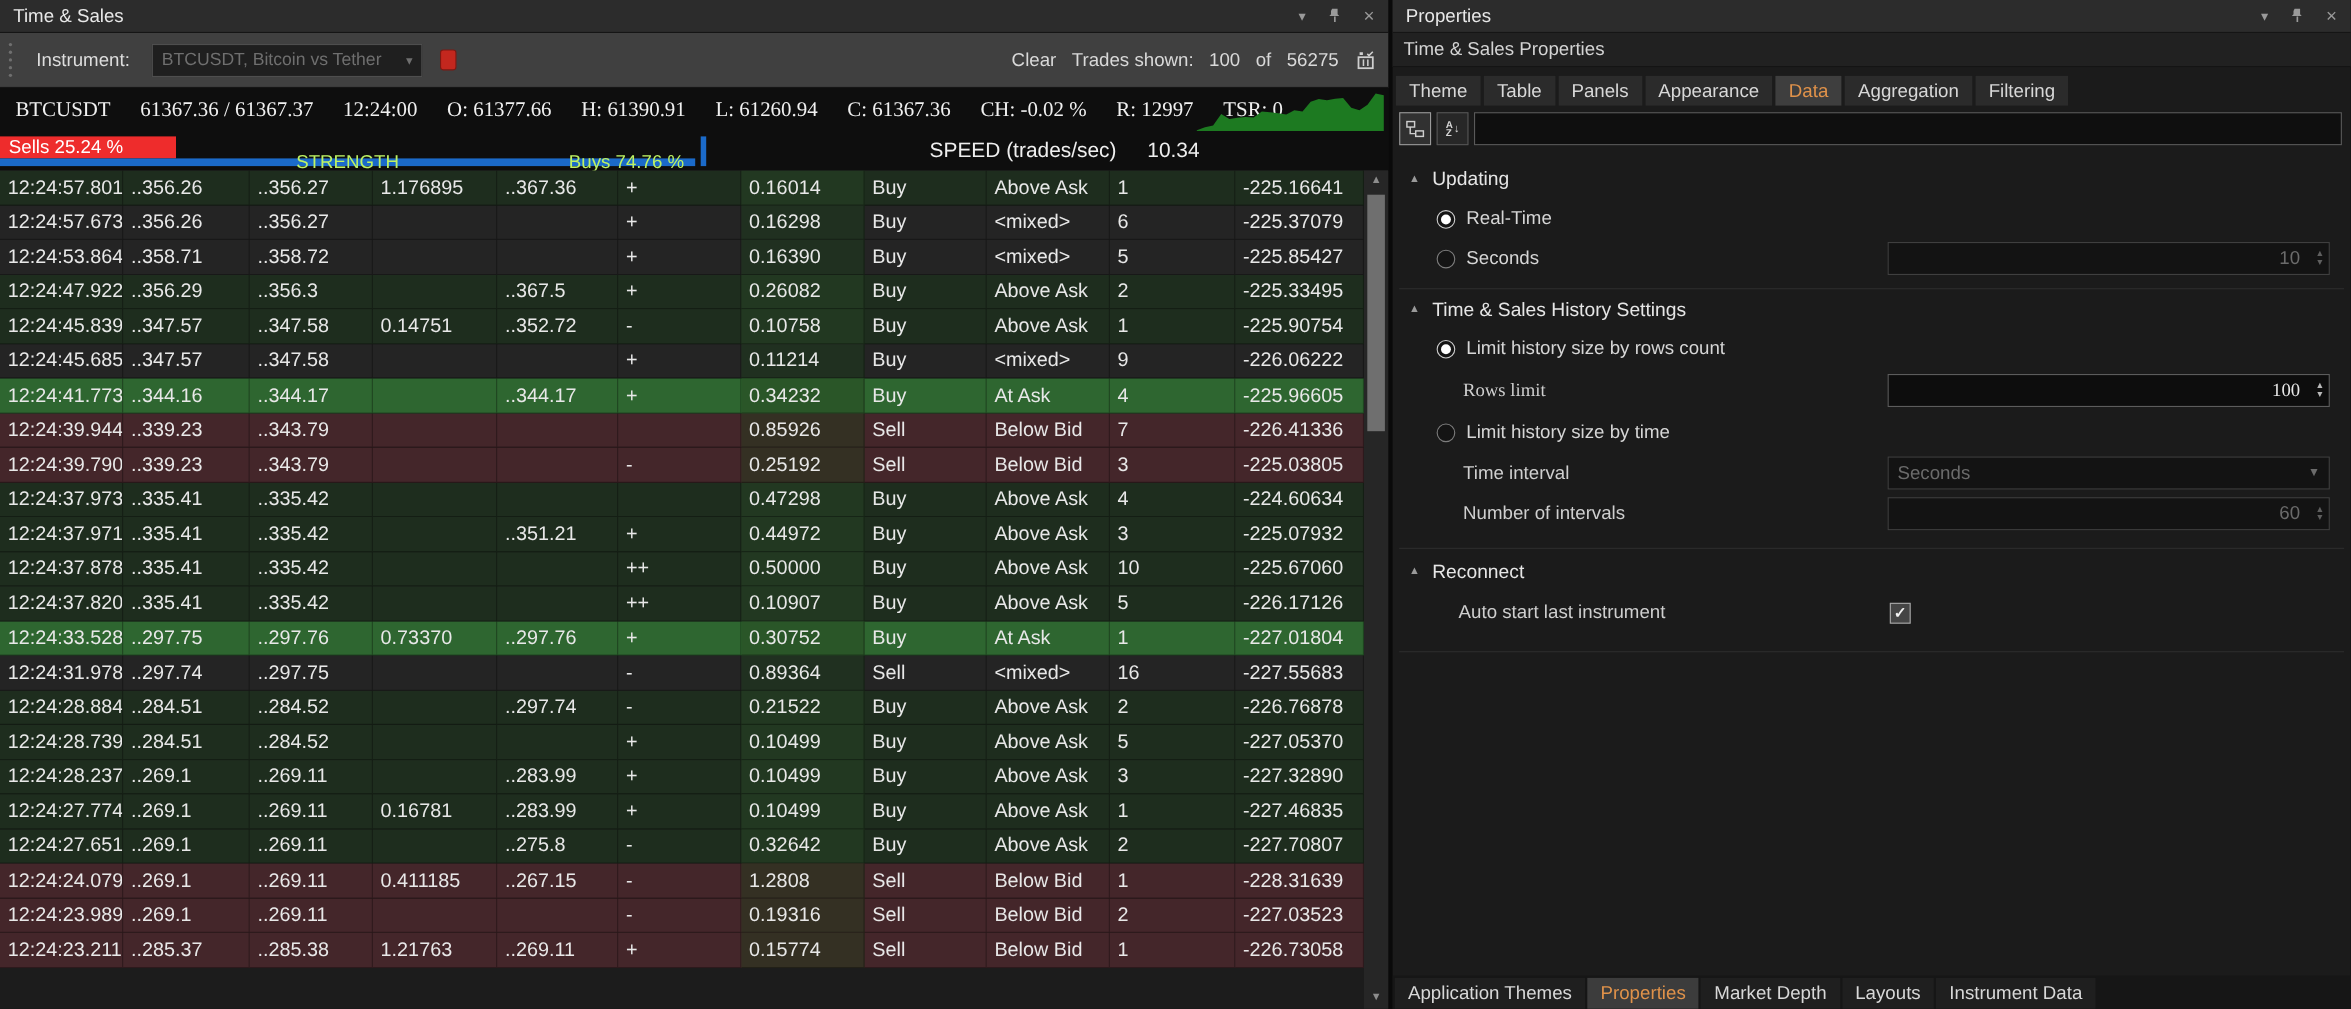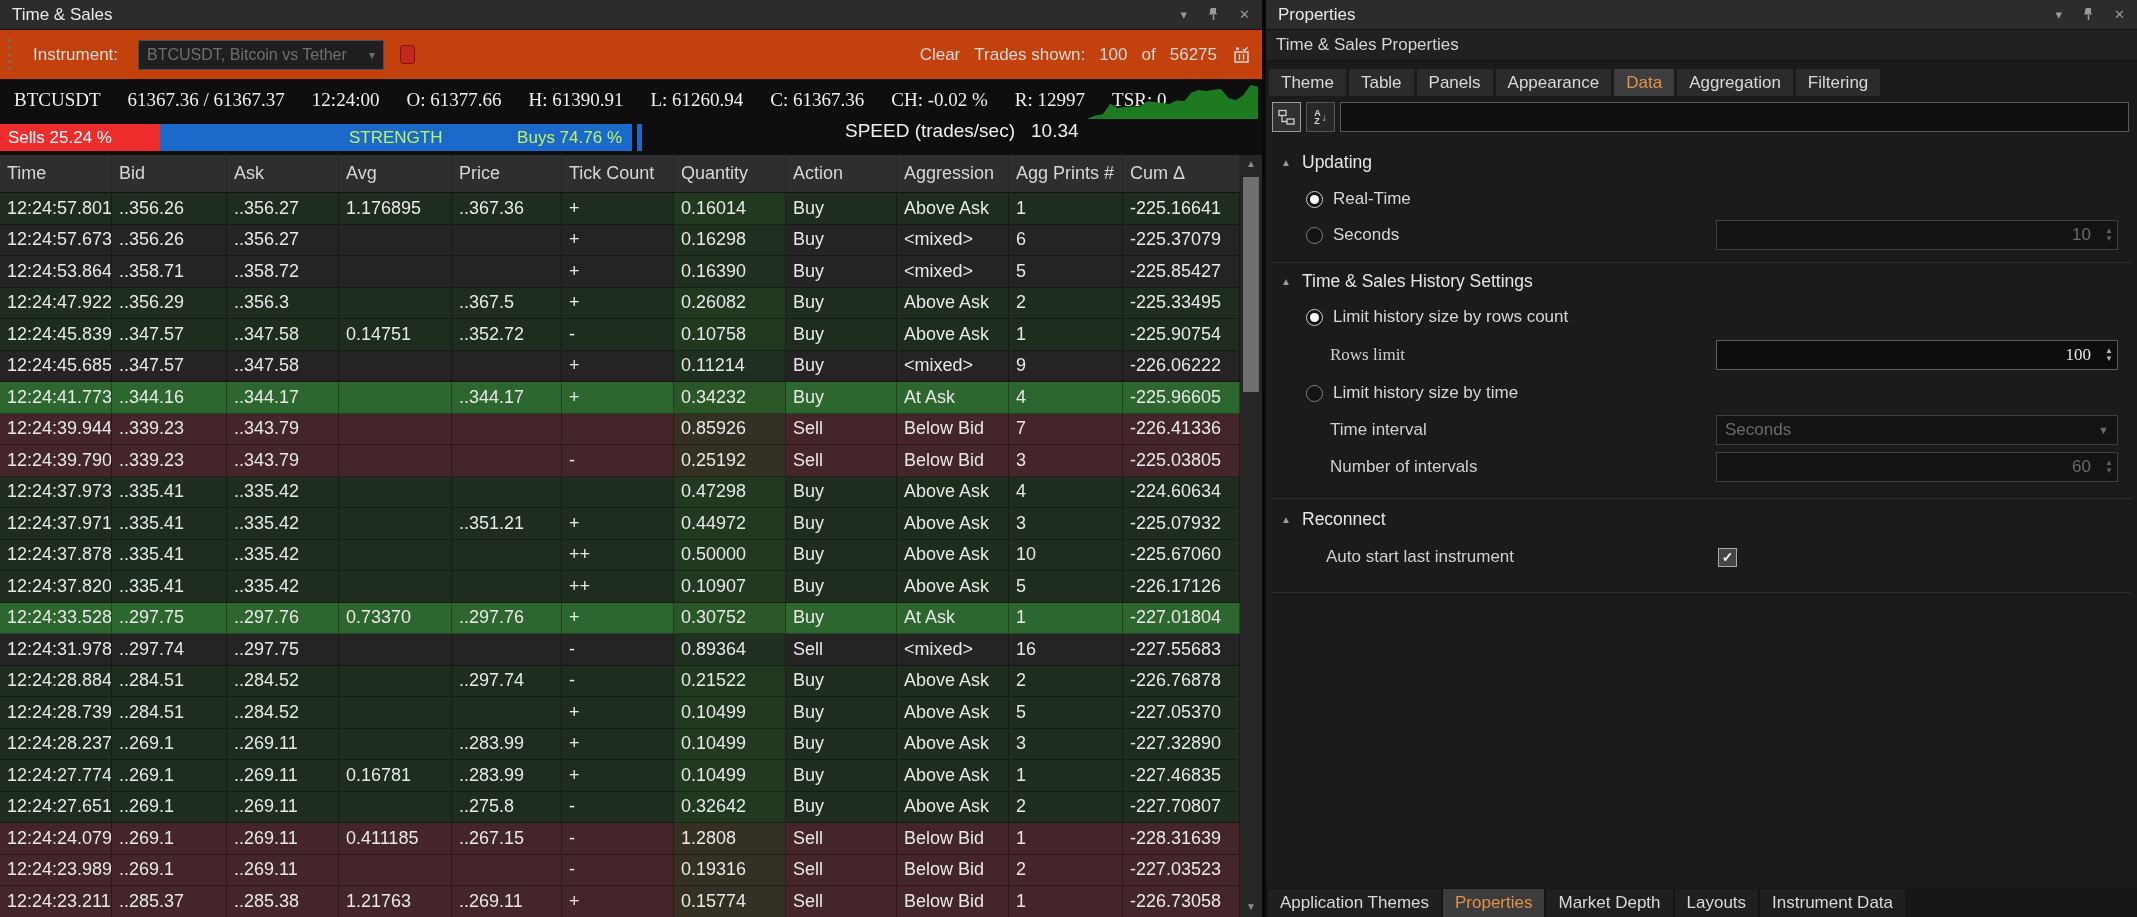--- a/index.html
+++ b/index.html
@@ -9,21 +9,21 @@
   .panel-left  { left:0; width:1262px; }
   .panel-right { left:1266px; width:871px; background:#1b1b1b; }
 
   
   .titlebar { height:30px; background:#2c2c2c; border-bottom:1px solid #151515;
     display:flex; align-items:center; padding:0 12px; color:#e8e8e8; font-size:17px; }
   .titlebar .win-icons { margin-left:auto; display:flex; gap:20px; align-items:center; color:#9a9a9a; }
   .wicon { font-size:13px; line-height:1; cursor:default; }
 
   
-  .ts-toolbar { height:50px; background:#c2410c; border-bottom:1px solid #151515;
+  .ts-toolbar { height:50px; background:#404040; border-bottom:1px solid #151515;
     display:flex; align-items:center; position:relative;text-align:right; }
   .grip { display:flex; flex-direction:column; gap:4px; margin-left:8px; }
   .grip i { width:3px; height:3px; border-radius:50%; background:#6f6f6f; }
   .inst-label { color:#dedede; font-size:17px; margin-left:22px; }
   .inst-select { width:246px; height:30px; margin-left:20px; background:#1f1f1f;
     border:1px solid #4e4e4e; color:#6f6f6f; font-size:16px; display:flex;
     align-items:center; padding:0 8px; }
   .inst-select .caret { margin-left:auto; color:#6f6f6f; font-size:12px; }
   .inst-state { width:15px; height:19px; background:#c3271e; border:1px solid #7c1812;
     border-radius:3px; margin-left:16px; }
@@ -33,30 +33,30 @@
   .basket svg { display:block; }
 
   
   .quotebar { height:40px; background:#0e0e0e; display:flex; align-items:center;
     padding-left:14px; gap:27px; color:#f0f0f0; font-size:19px; position:relative; }
   .quotebar span { white-space:nowrap;font-family:Liberation Serif, serif; }
   .spark { position:absolute; right:4px; bottom:1px; width:170px; height:34px; }
 
   
   .strengthrow { height:35px; background:#0e0e0e; position:relative; }
-  .sbar { position:absolute; left:0; top:4px; width:632px; height:27px; display:flex; }
+  .sbar { position:absolute; left:0; top:4px; width:632px; height:27px; display:flex;flex-direction:column; }
   .sbar .sells { background:#ee2c2c; color:#fff; font-size:17px; display:flex;
     align-items:center; padding-left:8px; white-space:nowrap; overflow:hidden; }
   .sbar .buysblue { flex:1; background:#1b6ac9; position:relative; color:#bef264; font-size:17px; }
   .sbar .buysblue .mid { position:absolute; left:0; right:0; top:0; bottom:0;
     display:flex; align-items:center; justify-content:center; }
   .sbar .buysblue .buys { position:absolute; right:10px; top:0; bottom:0; display:flex; align-items:center; }
   .sliver { position:absolute; left:637px; top:4px; width:5px; height:27px; background:#1b6ac9; }
-  .speed { position:absolute; left:845px; top:0; height:35px; display:flex; gap:16px;
-    align-items:flex-start; color:#efefef; font-size:19px; }
+  .speed { position:absolute; left:845px; top:0; height:35px; display:flex; gap:28px;
+    align-items:center; color:#efefef; font-size:19px; }
 
   
   .tablewrap { position:absolute; top:155px; left:0; right:22px; bottom:0; overflow:hidden; background:#1c1c1c; }
   .thead { height:38px; background:#2e2e2e; display:flex; border-bottom:1px solid #141414; }
   .hcell { display:flex; align-items:center; padding-left:7px; color:#d6d6d6;
     font-size:18px; border-right:1px solid #262626; }
   .trow { height:31.5px; display:flex; }
   .cell { display:flex; align-items:center; padding-left:7px; color:#e8e8e8; font-size:18px;
     border-right:1px solid rgba(0,0,0,0.33); border-bottom:1px solid rgba(0,0,0,0.33);
     white-space:nowrap; overflow:hidden; }
@@ -209,33 +209,20 @@
       </div>
     </div>
     <div class="sliver"></div>
     <div class="speed">
       <span>SPEED (trades/sec)</span>
       <span>10.34</span>
     </div>
   </div>
 
   <div class="tablewrap">
-    <div class="thead">
-        <div class="hcell c0">Time</div>
-        <div class="hcell c1">Bid</div>
-        <div class="hcell c2">Ask</div>
-        <div class="hcell c3">Avg</div>
-        <div class="hcell c4">Price</div>
-        <div class="hcell c5">Tick Count</div>
-        <div class="hcell c6">Quantity</div>
-        <div class="hcell c7">Action</div>
-        <div class="hcell c8">Aggression</div>
-        <div class="hcell c9">Agg Prints #</div>
-        <div class="hcell c10">Cum Δ</div>
-      </div>
     <div>
         <div class="trow tone-buy">
           <div class="cell c0">12:24:57.801</div>
           <div class="cell c1">..356.26</div>
           <div class="cell c2">..356.27</div>
           <div class="cell c3">1.176895</div>
           <div class="cell c4">..367.36</div>
           <div class="cell c5">+</div>
           <div class="cell c6">0.16014</div>
           <div class="cell c7">Buy</div>

